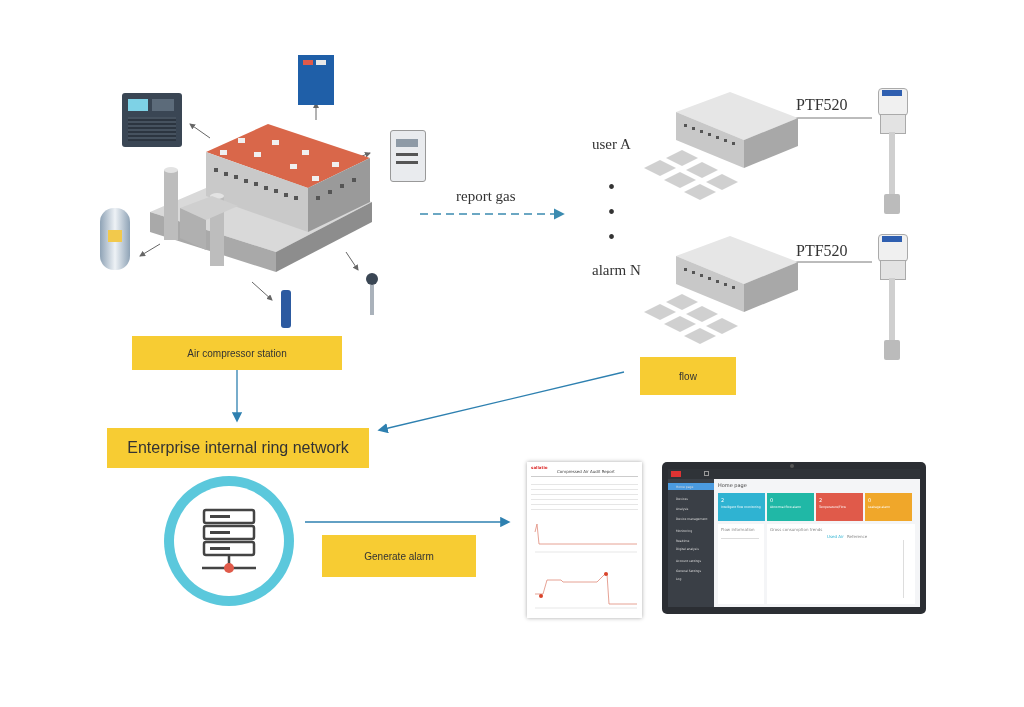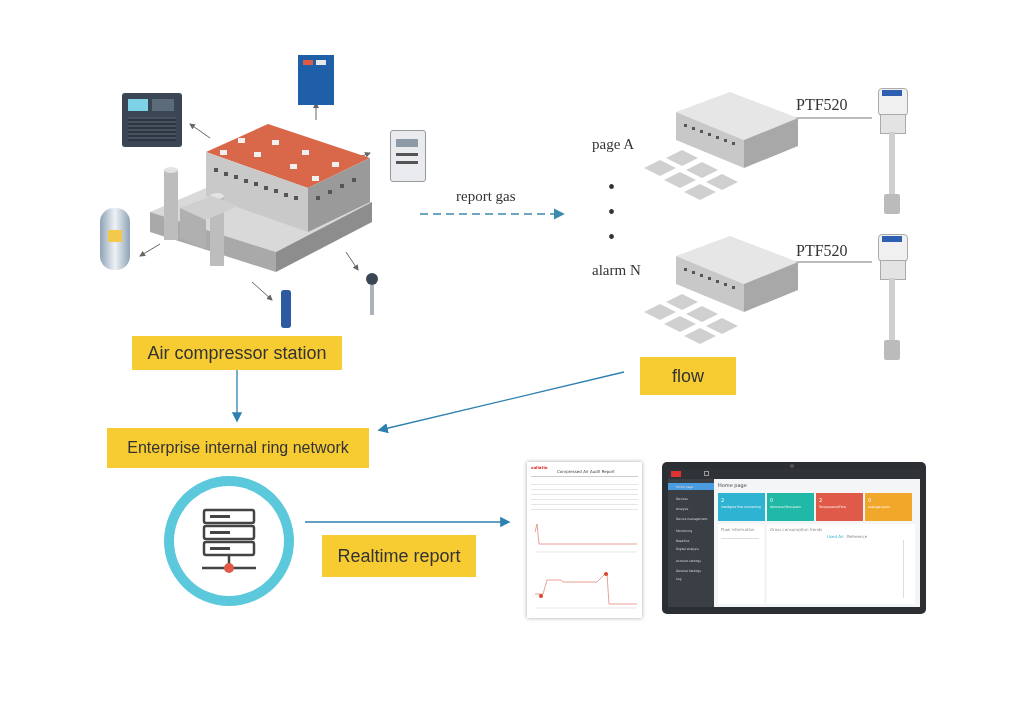--- a/index.html
+++ b/index.html
@@ -1,18 +1,18 @@
 <!DOCTYPE html>
 <html><head>
 <meta charset="utf-8">
 <style>
   html, body { margin:0; padding:0; background:#ffffff; }
   body { width:1024px; height:707px; position:relative; overflow:hidden; font-family:"Liberation Sans", sans-serif; }
   .abs { position:absolute; }
-  .label-box { position:absolute; background:#f7cc33; color:#333; font-size:18px; display:flex; align-items:center; justify-content:center; }
+  .label-box { position:absolute; background:#f7cc33; color:#333; font-size:10px; display:flex; align-items:center; justify-content:center; }
   .plain-label { position:absolute; color:#333; font-size:15px; font-family:Liberation Serif, serif; }
   svg { position:absolute; left:0; top:0; overflow:visible; }
   .tiny { font-size:4px; color:#888; font-family:"DejaVu Sans", sans-serif; }
   
   .tablet { position:absolute; left:662px; top:462px; width:264px; height:152px; background:#2b2e33; border-radius:5px; }
   .screen { position:absolute; left:6px; top:7px; width:252px; height:138px; background:#f4f5f7; overflow:hidden; }
   .topbar { position:absolute; left:0; top:0; width:252px; height:10px; background:#2f3338; }
   .sidebar { position:absolute; left:0; top:10px; width:46px; height:128px; background:#3a3f46; }
   .side-item { position:absolute; left:0; width:46px; height:7px; font-size:3px; color:#ddd; display:flex; align-items:center; padding-left:8px; box-sizing:border-box; font-family:"DejaVu Sans", sans-serif; }
   .card { position:absolute; top:24px; width:47px; height:28px; color:#fff; font-size:3px; font-family:"DejaVu Sans", sans-serif; }
@@ -121,21 +121,21 @@
 <div class="abs" style="left:281px;top:290px;width:10px;height:38px;background:#2c5aa0;border-radius:3px;"></div>
 <div class="abs" style="left:364px;top:265px;width:16px;height:56px;">
   <div class="abs" style="left:2px;top:8px;width:12px;height:12px;background:#3a4654;border-radius:50%;"></div>
   <div class="abs" style="left:6px;top:20px;width:4px;height:30px;background:#aab2bb;"></div>
 </div>
 
 <div class="label-box" style="left:132px;top:336px;width:210px;height:34px;">Air compressor station</div>
 
 <div class="plain-label" style="left:456px;top:188px;">report gas</div>
 
-<div class="plain-label" style="left:592px;top:136px;">page A</div>
+<div class="plain-label" style="left:592px;top:136px;">user A</div>
 <div class="plain-label" style="left:608px;top:176px;font-size:20px;">•</div>
 <div class="plain-label" style="left:608px;top:201px;font-size:20px;">•</div>
 <div class="plain-label" style="left:608px;top:226px;font-size:20px;">•</div>
 <div class="plain-label" style="left:592px;top:262px;">alarm N</div>
 
 <svg width="1024" height="707">
 
   <g>
     <polygon points="676,112 730,92 798,118 744,140" fill="#e6e6e6"></polygon>
     <polygon points="676,112 744,140 744,168 676,140" fill="#c8c8c8"></polygon>
@@ -217,21 +217,21 @@
     </g>
     <g fill="#444">
       <rect x="46" y="39" width="20" height="3"></rect>
         <rect x="46" y="55" width="20" height="3"></rect>
         <rect x="46" y="71" width="20" height="3"></rect>
     </g>
     <circle cx="65" cy="92" r="5" fill="#e05a4a"></circle>
   </svg>
 </div>
 
-<div class="label-box" style="left:322px;top:535px;width:154px;height:42px;">Realtime report</div>
+<div class="label-box" style="left:322px;top:535px;width:154px;height:42px;">Generate alarm</div>
 
 <div class="report">
   <div class="abs tiny" style="left:4px;top:3px;color:#d33;font-weight:bold;">sallatio</div>
   <div class="abs tiny" style="left:30px;top:7px;color:#444;">Compressed Air Audit Report</div>
   <div class="abs" style="left:4px;top:14px;width:107px;height:1px;background:#ccc;"></div>
   <div class="abs" style="left:4px;top:18px;width:107px;height:34px;background:repeating-linear-gradient(0deg,#fff 0 4px,#e6e6e6 4px 5px);"></div>
   <svg width="115" height="156">
     <polyline points="8,70 10,62 12,82 110,82" fill="none" stroke="#e08a7a" stroke-width="0.8"></polyline>
     <line x1="8" y1="90" x2="110" y2="90" stroke="#ccc" stroke-width="0.5"></line>
     <polyline points="8,132 16,132 20,118 34,118 36,120 70,120 78,112 80,112 82,142 110,142" fill="none" stroke="#e08a7a" stroke-width="0.8"></polyline>

